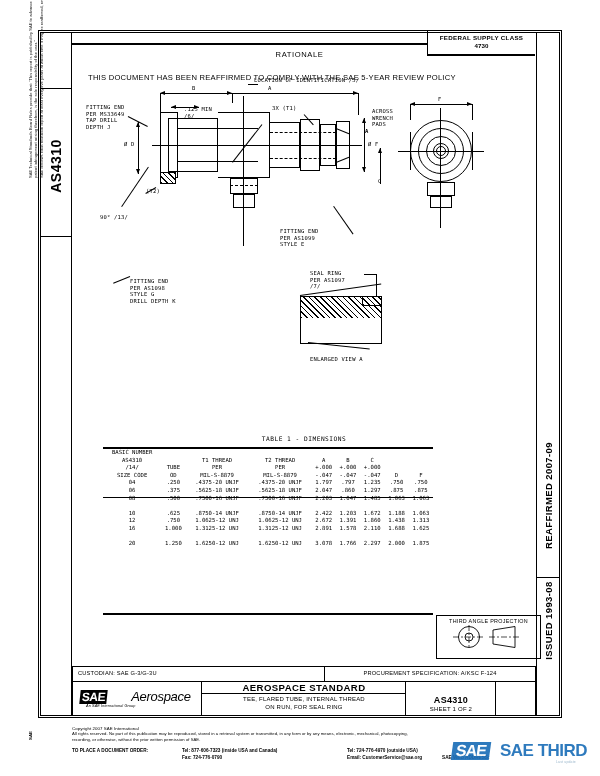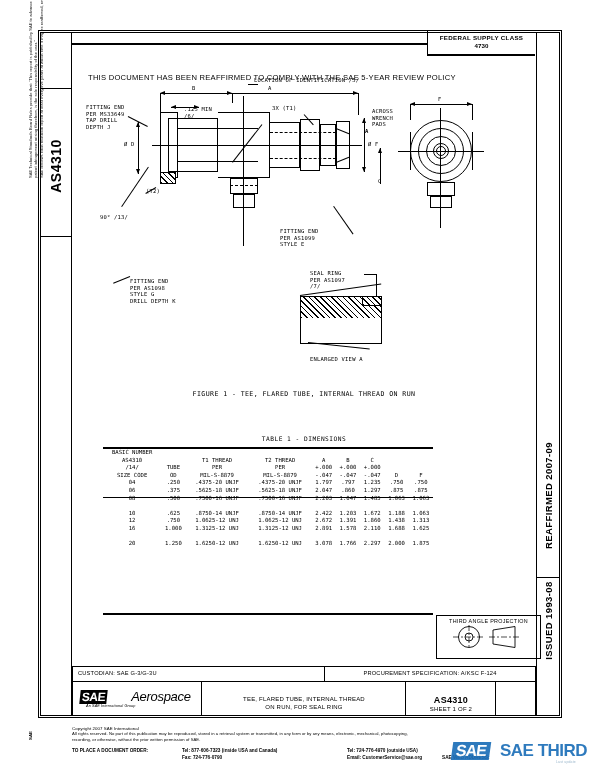--- a/index.html
+++ b/index.html
@@ -227,20 +227,21 @@
   </div>
   <div class="vstat" id="issued-label">
     <span>ISSUED 1993-08</span>
   </div>
 
   <div class="fsc-box">
     <div class="fsc-l1">FEDERAL SUPPLY CLASS</div>
     <div class="fsc-l2">4730</div>
   </div>
   <div class="hdr-rule"></div>
+  <div class="rationale">RATIONALE</div>
   <div class="reaffirm-line">THIS DOCUMENT HAS BEEN REAFFIRMED TO COMPLY WITH THE SAE 5-YEAR REVIEW POLICY</div>
 
   <div class="legal-vert">
     <p>SAE Technical Standards Board Rules provide that: “This report is published by SAE to advance the state of technical and engineering sciences. The use of this report is entirely voluntary, and its applicability and suitability for any particular use, including any patent infringement arising therefrom, is the sole responsibility of the user.”</p>
     <p>SAE reviews each technical report at least every five years at which time it may be reaffirmed, revised, or cancelled. SAE invites your written comments and suggestions.</p>
   </div>
 
   <div class="draw">
 
     <div class="lbl" style="left:14px;top:16px;">FITTING END
@@ -365,21 +366,20 @@
     <div class="arrowD" style="left:301.5px;top:208px;"></div>
 
     <div class="hatch" style="left:228px;top:208px;width:82px;height:22px;border-bottom:none;"></div>
     <div class="dl dh" style="left:228px;top:207px;width:82px;transform:rotate(-8deg);transform-origin:left center;"></div>
     <div class="nofill" style="left:290px;top:208px;width:20px;height:10px;background-image:repeating-linear-gradient(45deg,#000 0 1px,#fff 1px 4px);"></div>
     <div class="nofill" style="left:228px;top:230px;width:82px;height:26px;border-top:none;"></div>
     <div class="dl dh" style="left:236px;top:254px;width:62px;transform:rotate(6deg);transform-origin:left center;"></div>
     <div class="lbl" style="left:238px;top:268px;">ENLARGED VIEW A</div>
   </div>
 
-  <div class="fig-cap">FIGURE 1 - TEE, FLARED TUBE, INTERNAL THREAD ON RUN</div>
 
   <div class="tbl-title">TABLE 1 - DIMENSIONS</div>
   <div class="trule-top"></div>
   <div class="trule-mid"></div>
   <div class="trule-bot"></div>
 
   <table class="dims">
     <thead>
       <tr class="hrow">
         <td>BASIC NUMBER</td>
@@ -530,20 +530,21 @@
     <div class="tb-div1"></div>
     <div class="tb-cust">CUSTODIAN: SAE G-3/G-3U</div>
     <div class="tb-proc">PROCUREMENT SPECIFICATION: A/KSC F-124</div>
 
     <div class="tb-row2"></div>
     <div class="tb-c1"></div>
     <div class="tb-c2"></div>
     <div class="tb-c3"></div>
     <div class="tb-c4"></div>
 
+    <div class="tb-as-title">AEROSPACE STANDARD</div>
     <div class="tb-desc">
       <div>TEE, FLARED TUBE, INTERNAL THREAD</div>
       <div>ON RUN, FOR SEAL RING</div>
     </div>
     <div class="tb-num">AS4310</div>
     <div class="tb-sheet">SHEET 1 OF 2</div>
 
     <div class="sae-logo">
       <span class="sae-mark">SAE</span><span class="sae-aero">Aerospace</span>
     </div>

